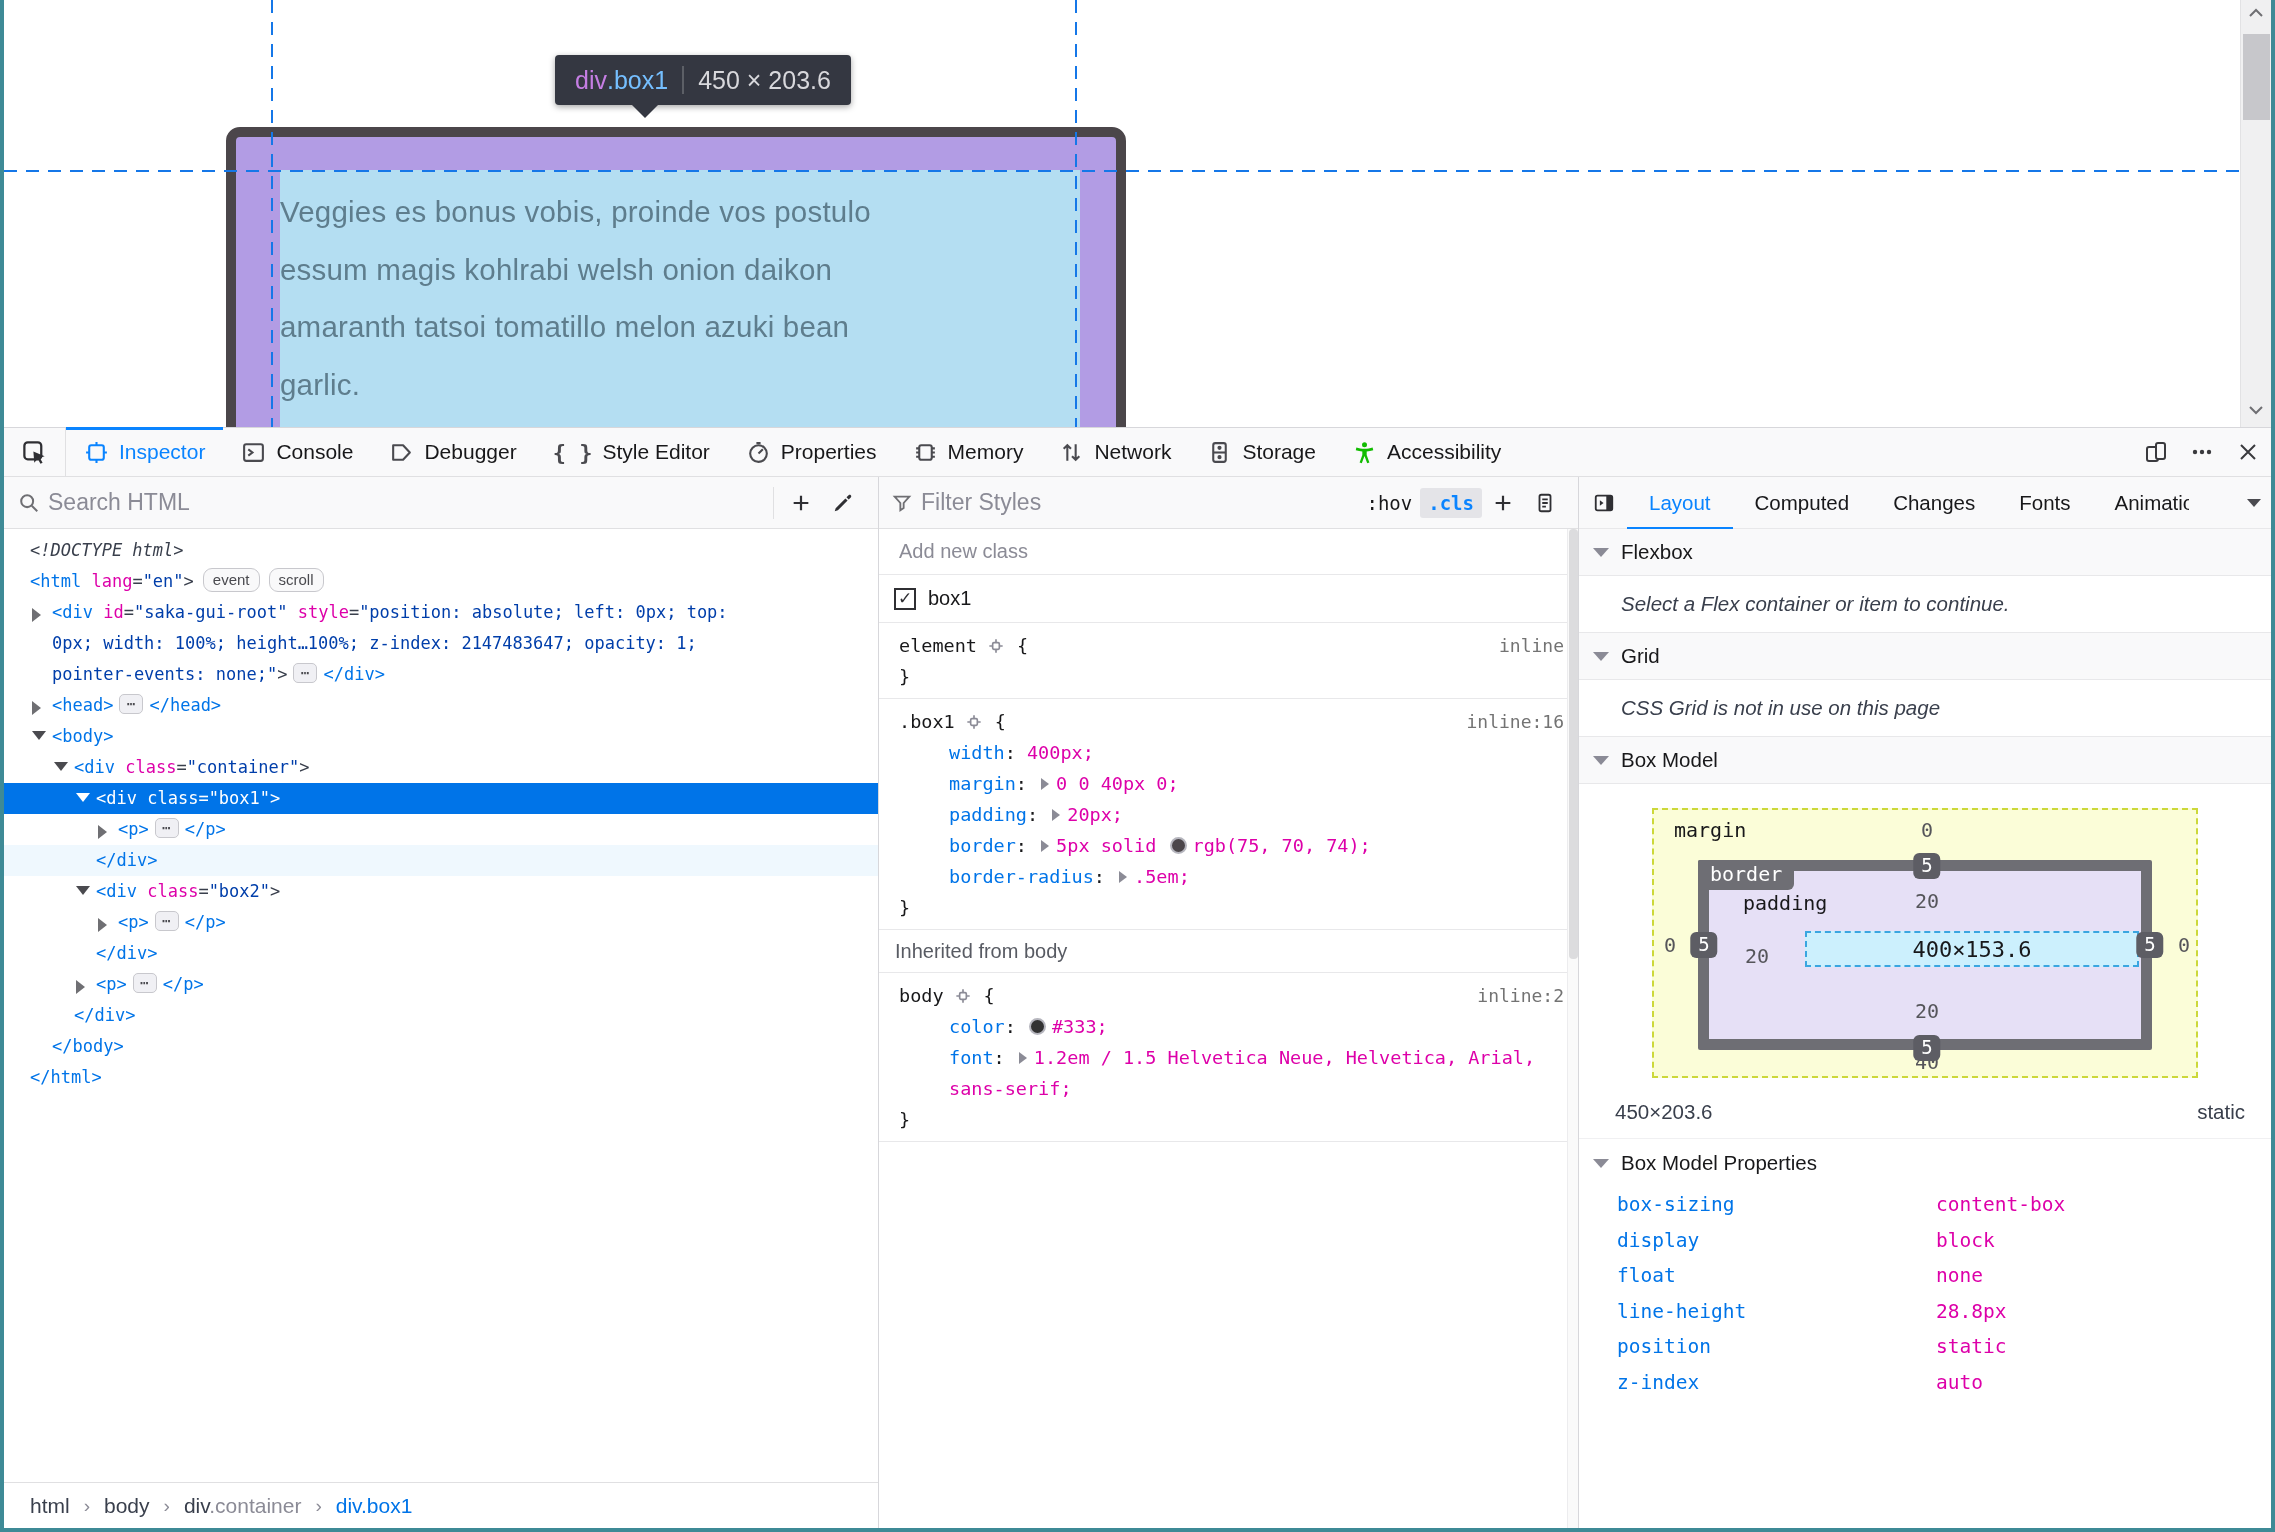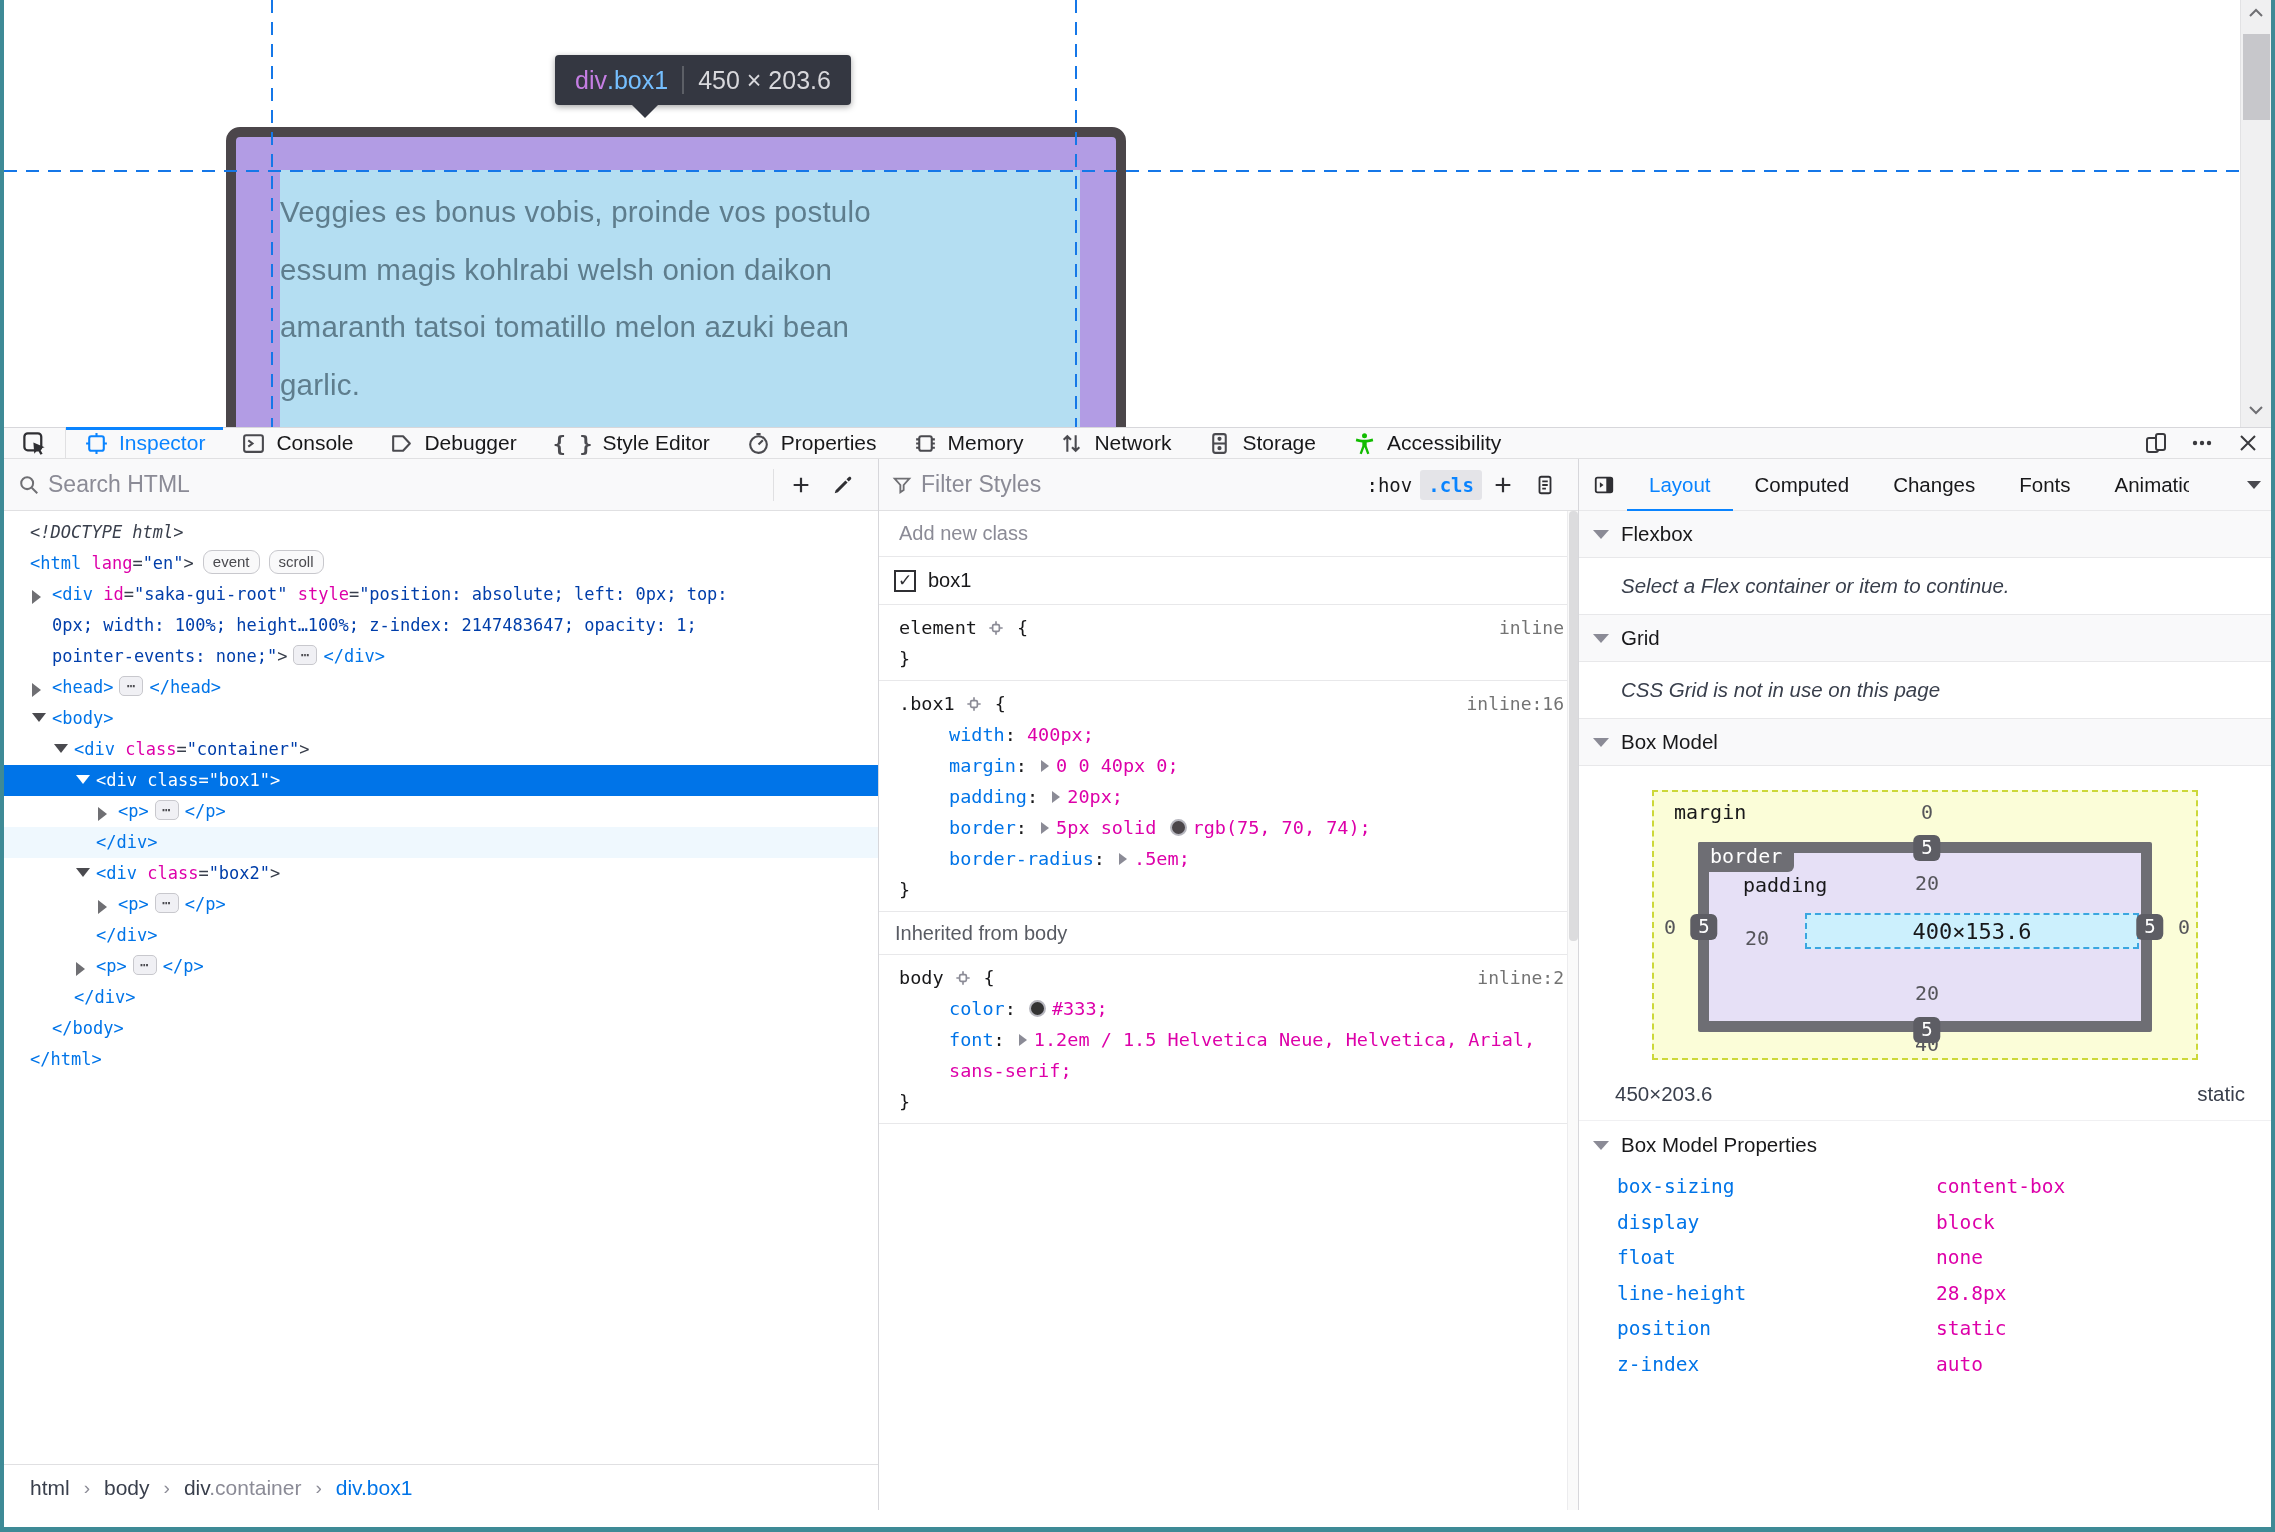--- a/index.html
+++ b/index.html
@@ -28,21 +28,21 @@
   .it-arrow { position:absolute; left:76px; bottom:-13px; width:0; height:0;
               border-left:14px solid transparent; border-right:14px solid transparent; border-top:14px solid #343741; }
   .page-scrollbar { position:absolute; right:0; top:0; width:31px; height:427px; background:#f0f0f1; border-left:1px solid #e2e2e4; }
   .sb-btn { width:100%; height:26px; display:flex; align-items:center; justify-content:center; color:#6f6f73; }
   .sb-btn svg { width:16px; height:10px; }
   .sb-btn.down { position:absolute; bottom:4px; }
   .sb-thumb { position:absolute; top:34px; left:2px; width:27px; height:86px; background:#c7c7cb; }
 
   
   .devtools { position:relative; width:100%; height:1096px; background:#fff; }
-  .tabbar { display:flex; align-items:stretch; height:32px; background:#f9f9fa; border-top:1px solid #d7d7db; border-bottom:1px solid #e0e0e2; }
+  .tabbar { display:flex; align-items:stretch; height:50px; background:#f9f9fa; border-top:1px solid #d7d7db; border-bottom:1px solid #e0e0e2; }
   .picker-btn { width:62px; display:flex; align-items:center; justify-content:center; color:#2f2f33; border-right:1px solid #e0e0e2; }
   .tab { display:flex; align-items:center; gap:10px; padding:0 18px; font-size:21px; color:#18181a; position:relative; cursor:default; }
   .tab .ticon { display:flex; align-items:center; color:#4a4a4f; }
   .tab.active { color:#0a84ff; }
   .tab.active .ticon { color:#0a84ff; }
   .tab.active::before { content:""; position:absolute; left:0; top:-1px; width:100%; height:3px; background:#0a84ff; }
   .ticon svg { width:25px; height:25px; }
   .ticon.green { color:#12bc00; }
   .braces { font-family:"DejaVu Sans Mono", monospace; font-size:22px; font-weight:bold; }
   .tabbar-spacer { flex:1; }

